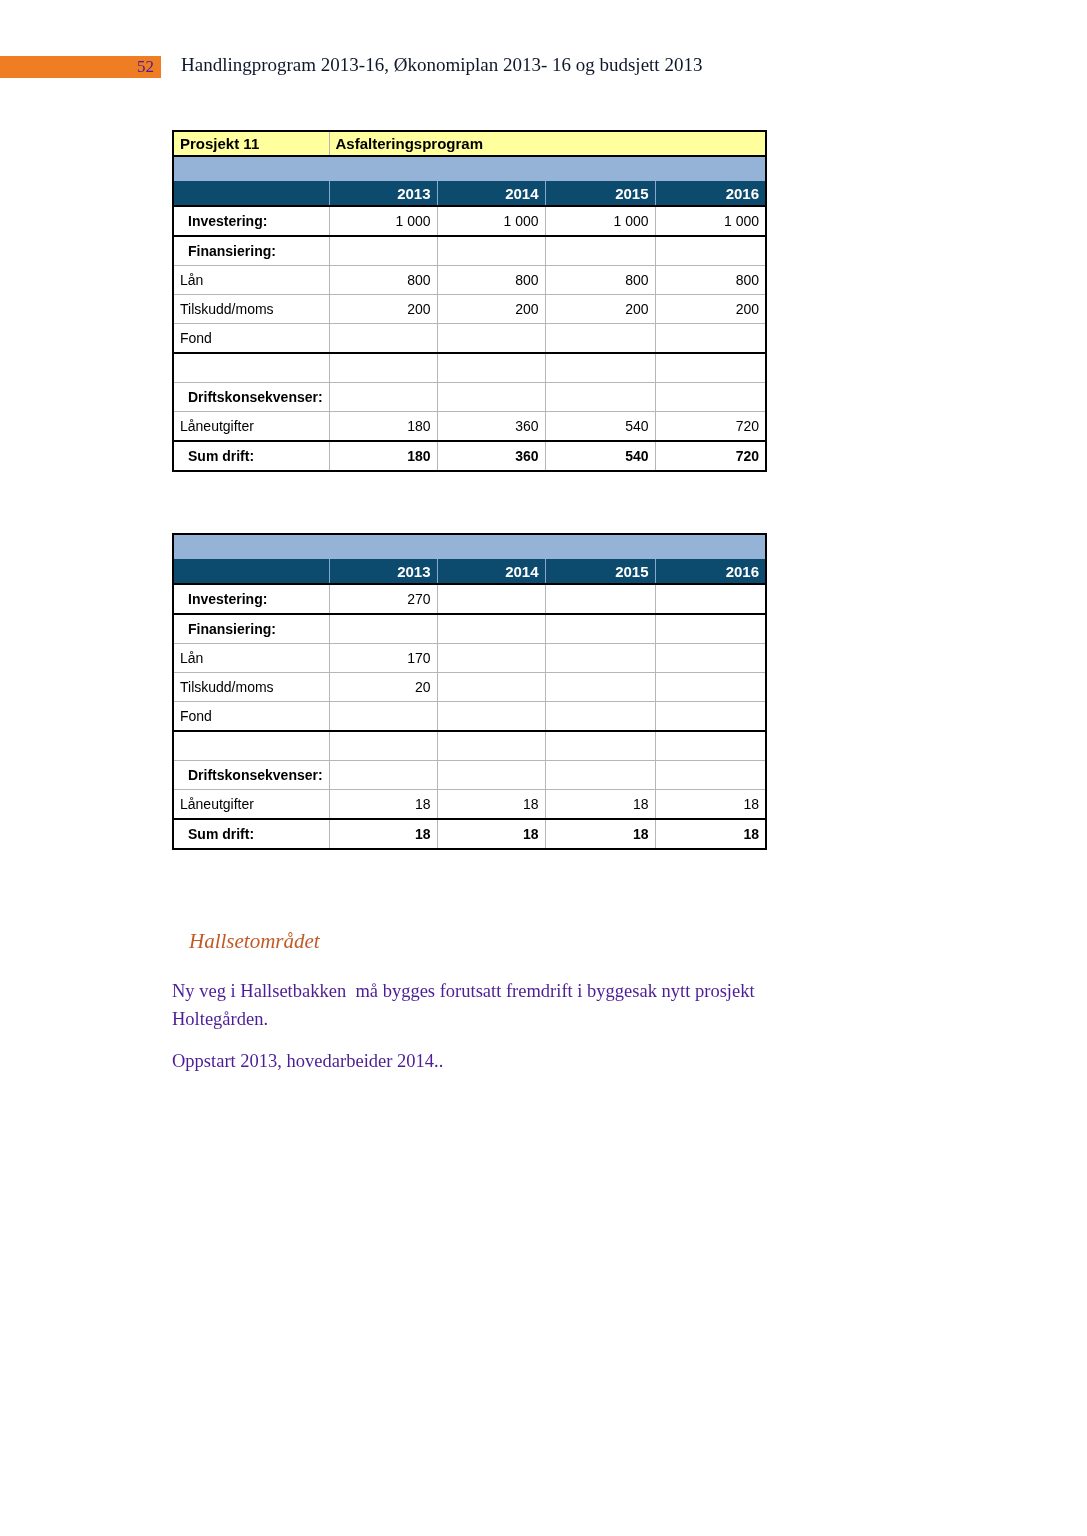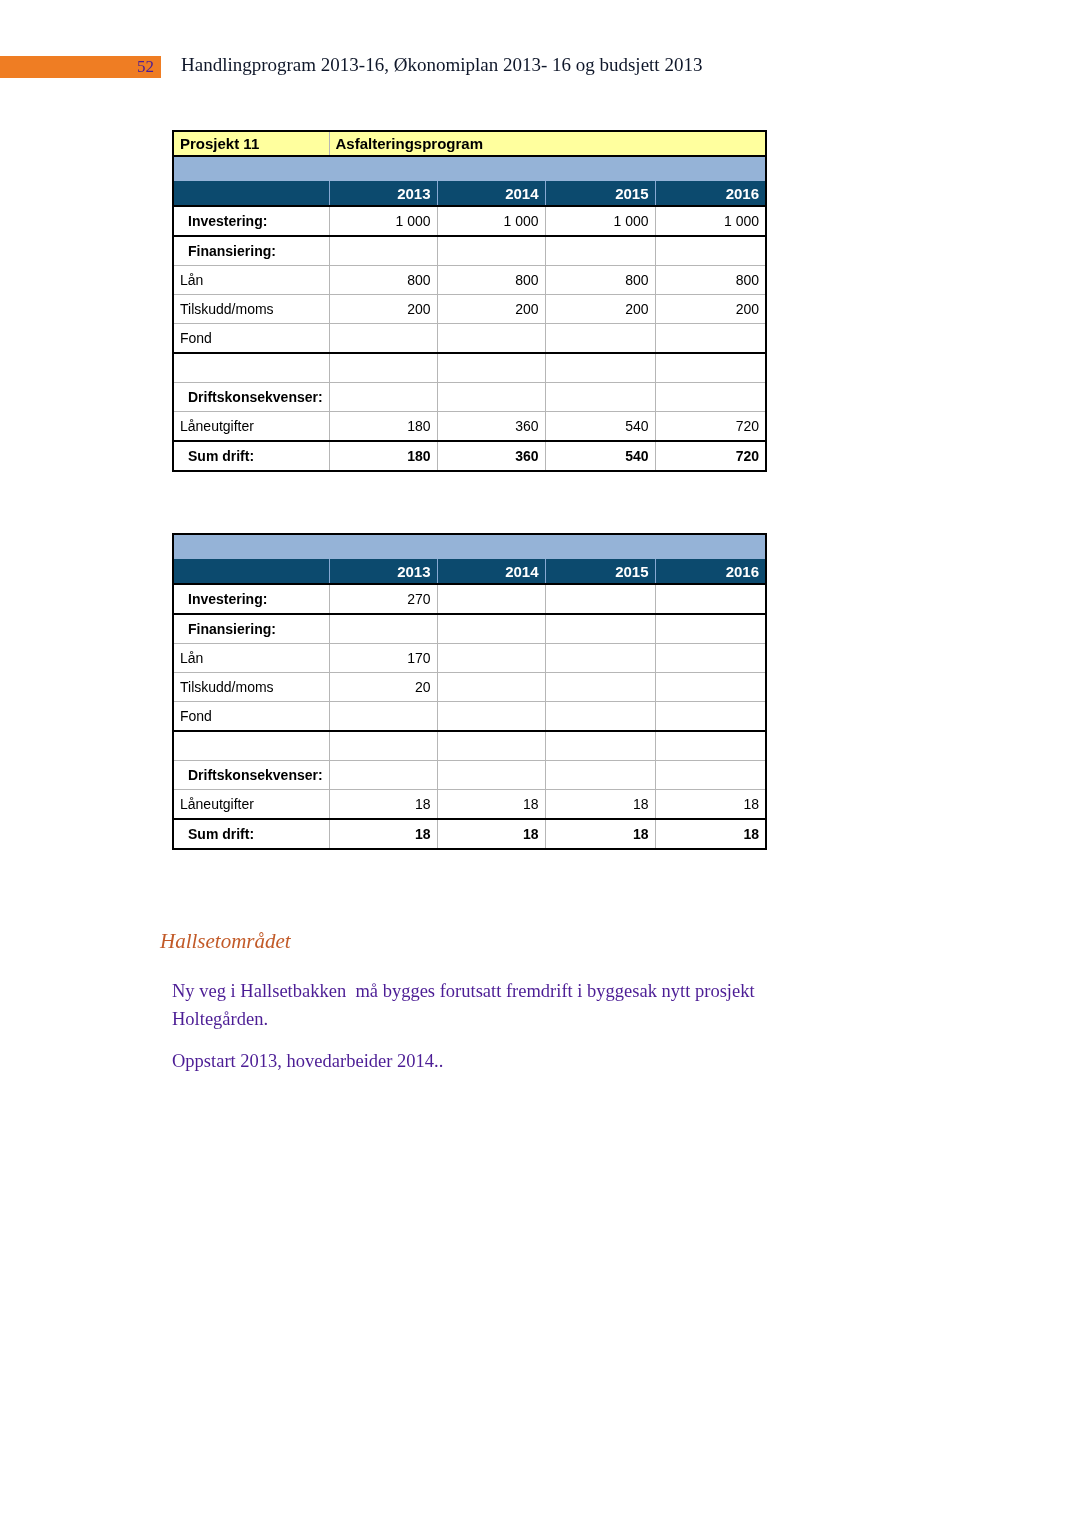--- a/index.html
+++ b/index.html
@@ -71,21 +71,21 @@
     border-bottom: 2px solid #000;
   }
   .xl tr.rb td { border-bottom: 2px solid #000; }
   .xl tr.sum td { font-weight: bold; }
 
   #table-0 { left: 172px; top: 130px; }
   #table-1 { left: 172px; top: 533px; }
 
   
   .section-heading {
-    position: absolute; left: 160px; top: 929px;
+    position: absolute; left: 189px; top: 929px;
     font-size: 21px; font-style: italic; color: #c25a28;
   }
   .body-p {
     position: absolute; left: 172px;
     color: #4c1d95; font-size: 18.5px; line-height: 28px;
     white-space: pre-wrap;
   }
   .p1 { top: 958px; width: 680px; }
   .p2 { top: 1028px; width: 680px; }
 </style>

